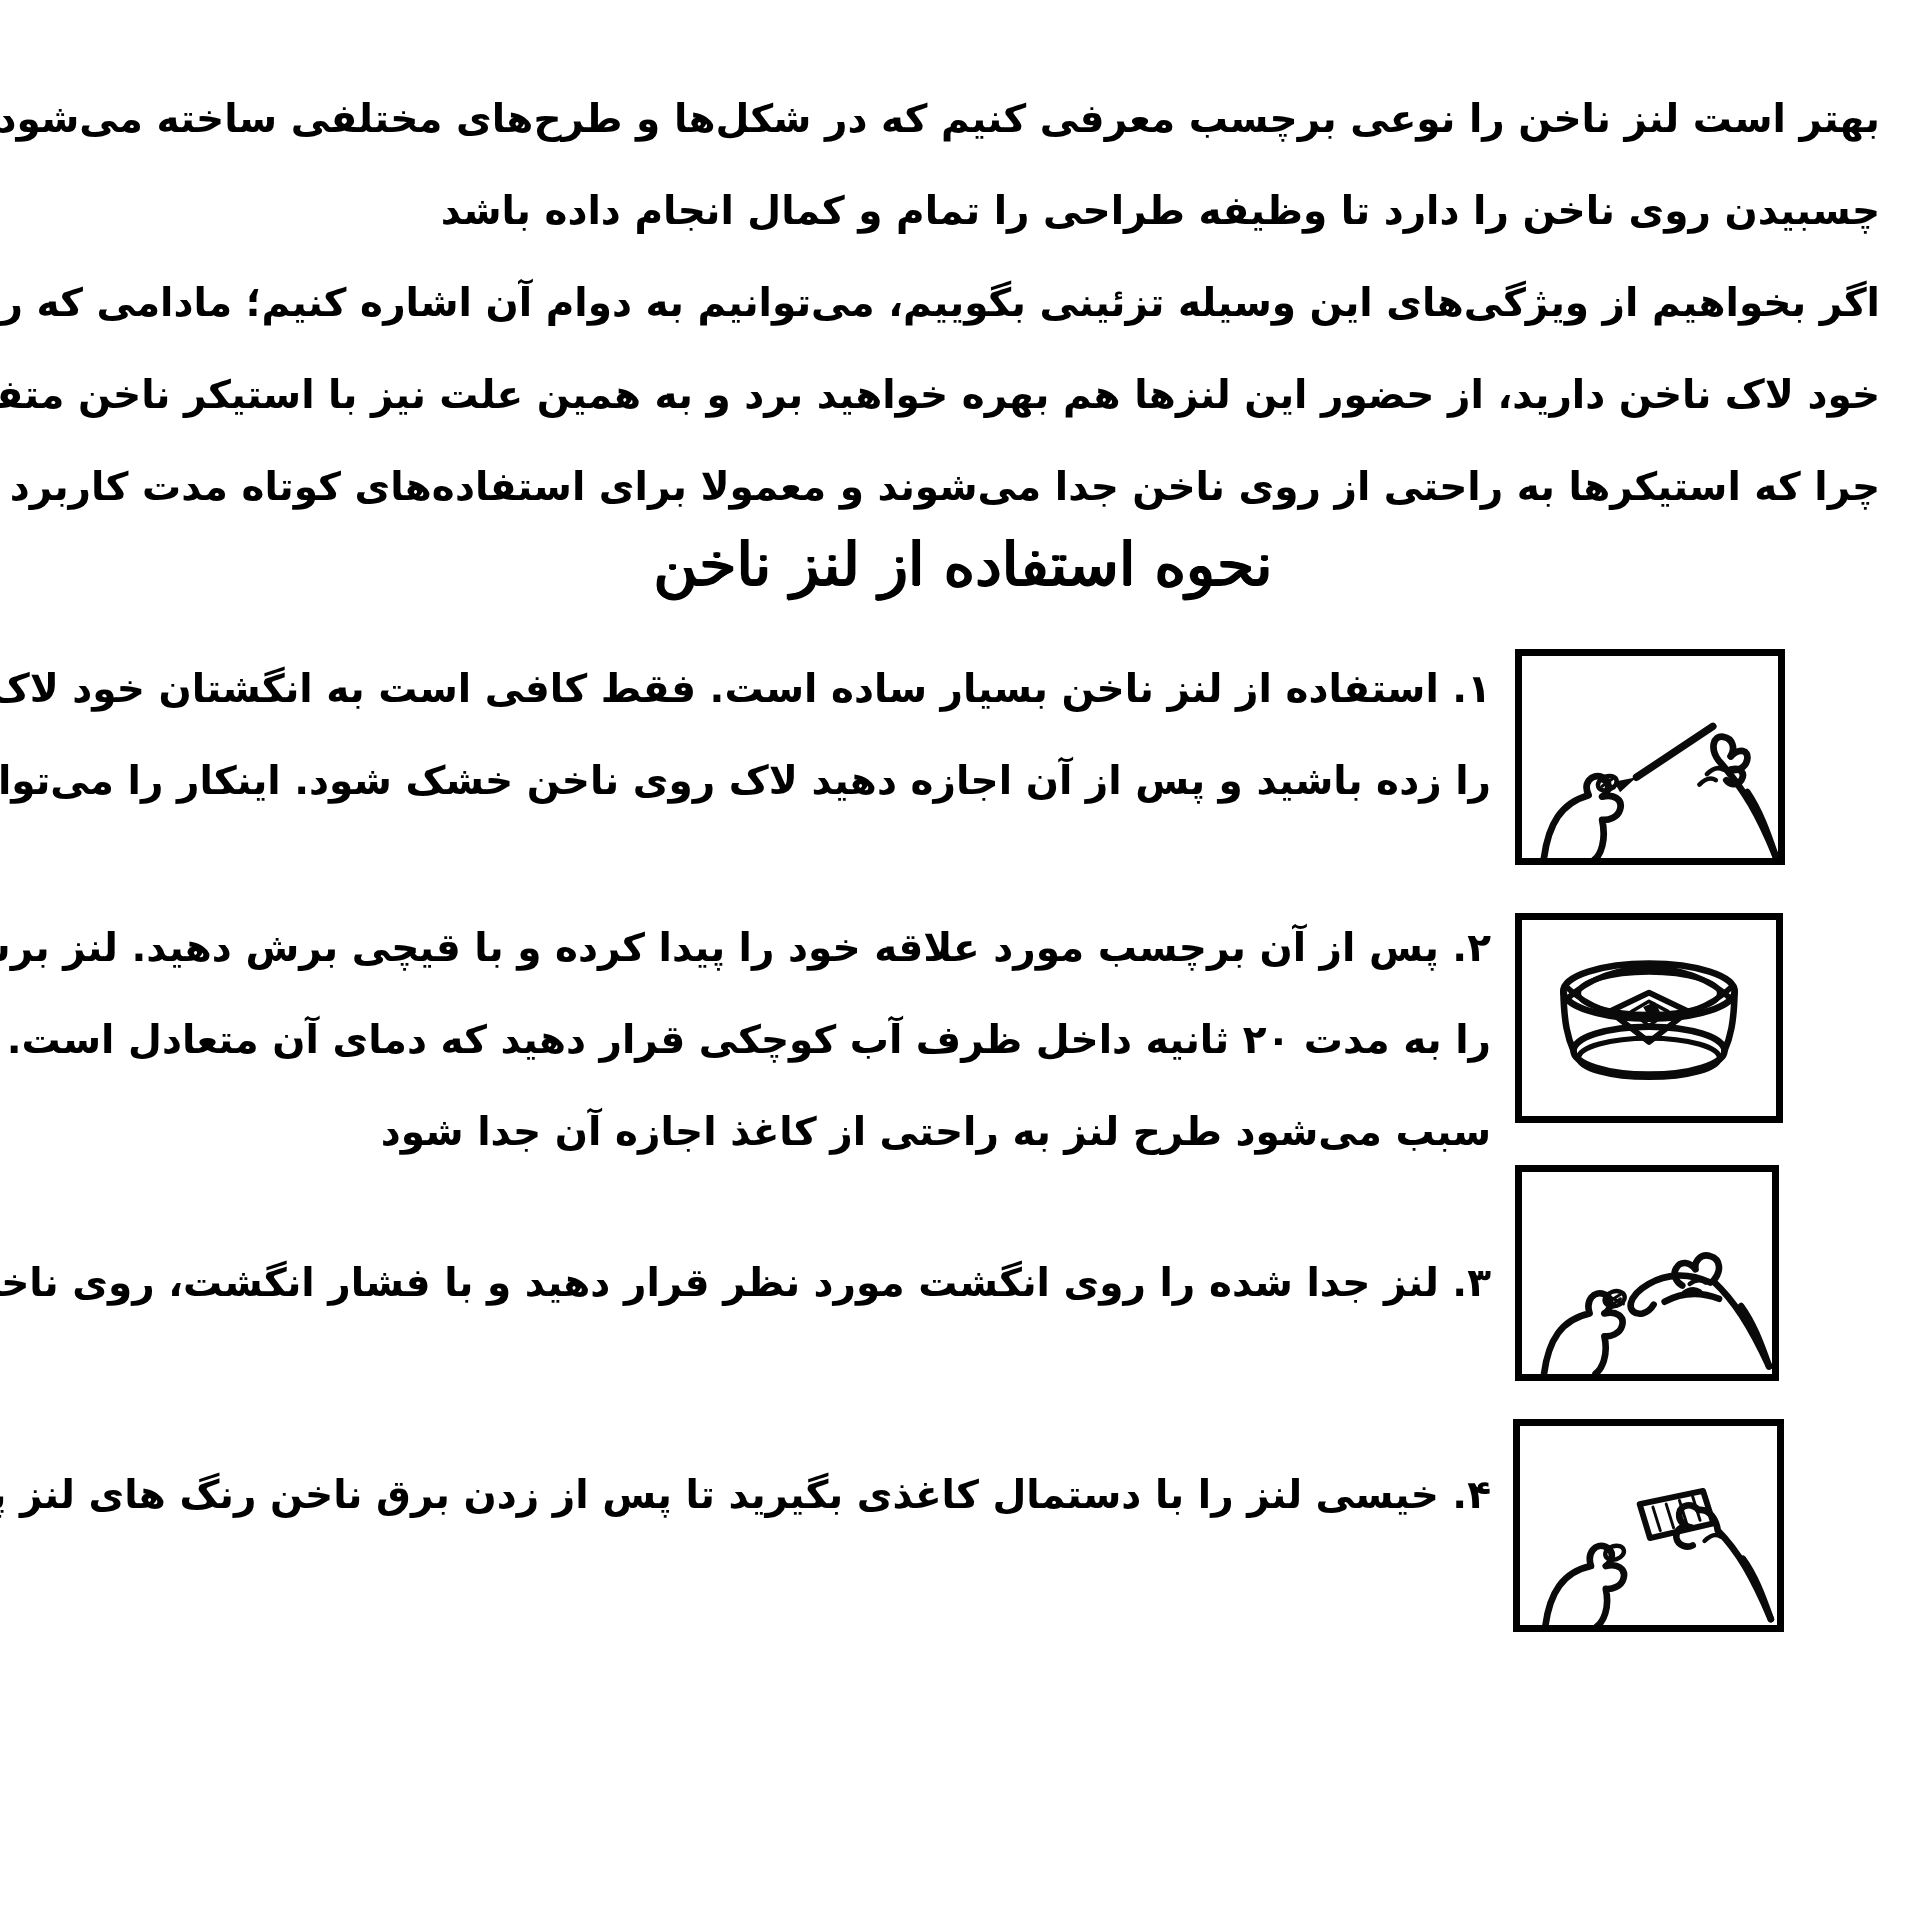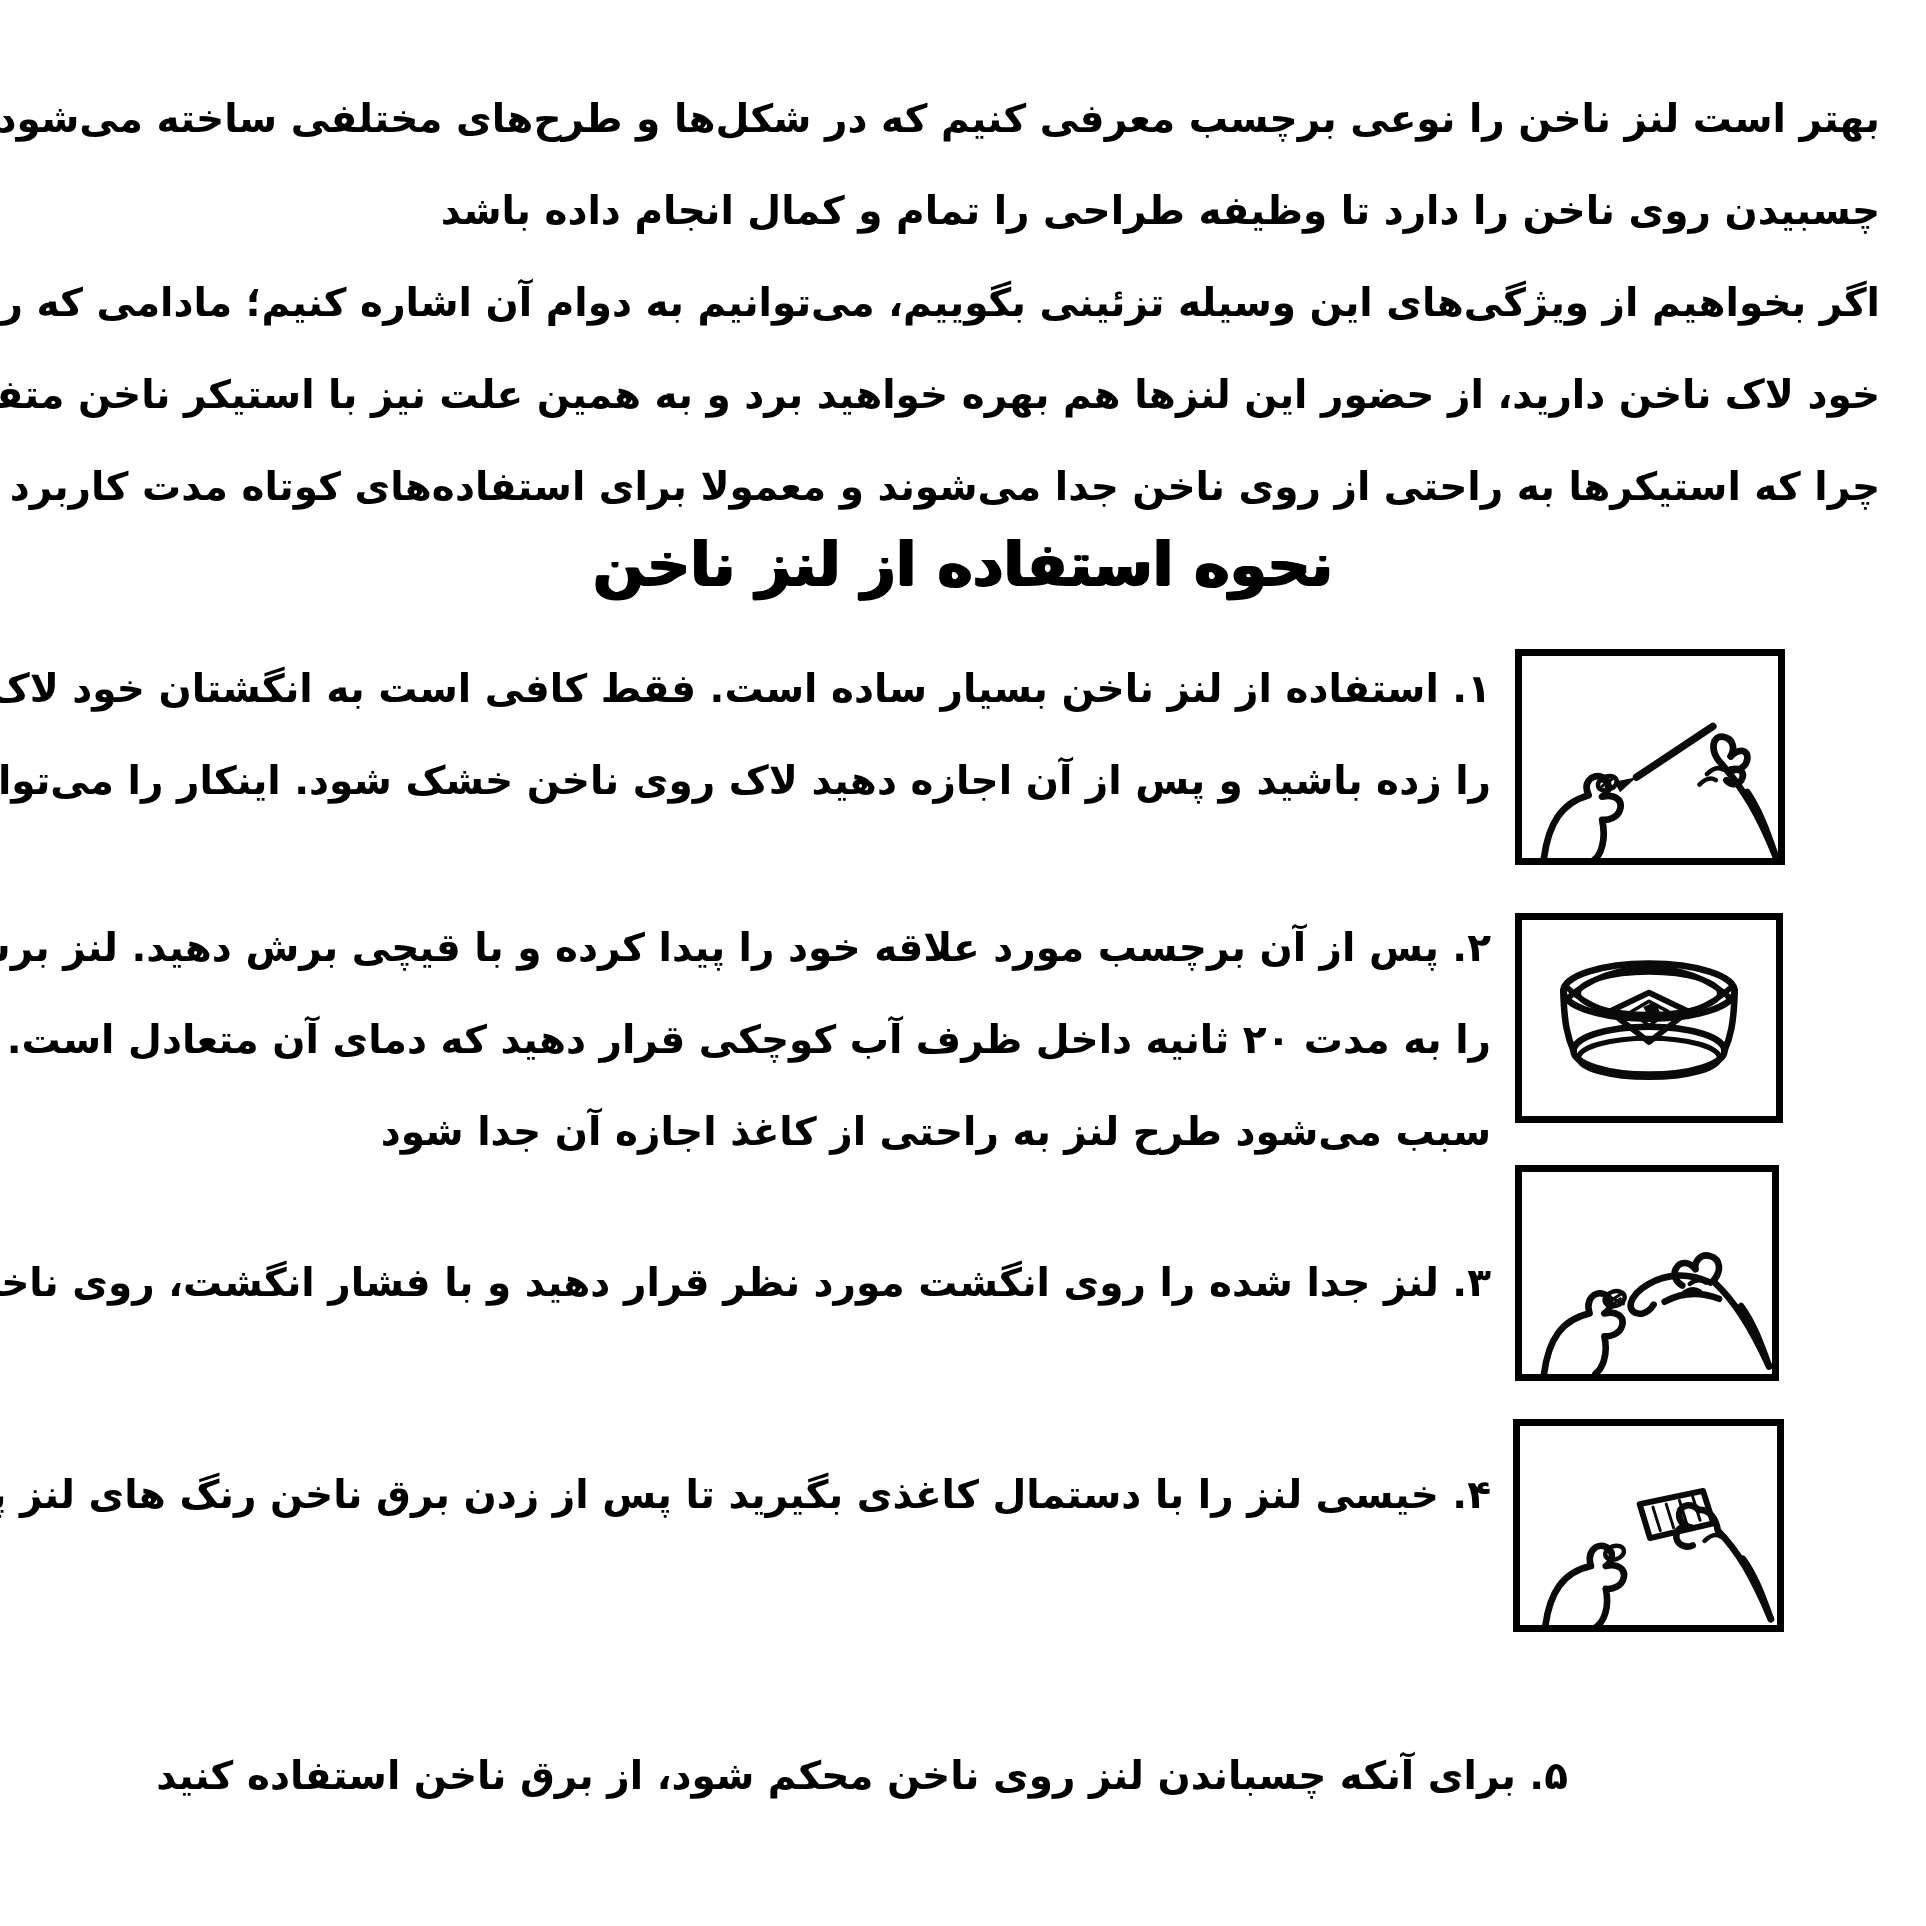--- a/index.html
+++ b/index.html
@@ -23,21 +23,21 @@
     height:92px;
     white-space:nowrap;
   }
   .heading{
     position:absolute;
     left:0;right:0;
     top:522px;
     direction:rtl;
     text-align:center;
     font-size:60px;
-    font-weight:bold;
+    font-weight:normal;
     line-height:85px;
     text-shadow:1.2px 0 0 #000, -1.2px 0 0 #000, 0 0.8px 0 #000;
   }
   .figure{
     position:absolute;
     border:7px solid #000;
     background:#fff;
     box-sizing:border-box;
   }
   .figure svg{display:block;width:100%;height:100%;}
@@ -70,23 +70,20 @@
   </div>
 
   <div class="rtl-block" style="top:1237px; right:435px; left:46px;">
     <div class="bodyline">۳. لنز جدا شده را روی انگشت مورد نظر قرار دهید و با فشار انگشت، روی ناخن بچسبانید</div>
   </div>
 
   <div class="rtl-block" style="top:1449px; right:435px; left:46px;">
     <div class="bodyline">۴. خیسی لنز را با دستمال کاغذی بگیرید تا پس از زدن برق ناخن رنگ های لنز پخش</div>
   </div>
 
-  <div class="rtl-block" style="top:1730px; right:358px; left:46px;">
-    <div class="bodyline">۵. برای آنکه چسباندن لنز روی ناخن محکم شود، از برق ناخن استفاده کنید</div>
-  </div>
 
   <div class="figure" style="left:1515px; top:649px; width:270px; height:216px;">
     <svg viewBox="0 0 340 270">
 
       <path class="ink" stroke-width="9" d="M28,272 C34,224 52,196 88,186 C80,170 92,156 106,162 C118,167 116,182 106,188 C122,184 134,192 130,205 C127,216 114,220 106,219 C112,246 104,266 96,272"></path>
       <ellipse class="ink" stroke-width="6" cx="113" cy="170" rx="13" ry="9" transform="rotate(-22 113 170)"></ellipse>
       <path class="ink" stroke-width="4" d="M104,166 L122,176 M106,174 L120,164"></path>
 
       <path class="ink" stroke-width="10" d="M254,94 L152,162"></path>
       <path d="M152,162 L130,182 L122,168 Z" fill="#0a0a0a" stroke="none"></path>

